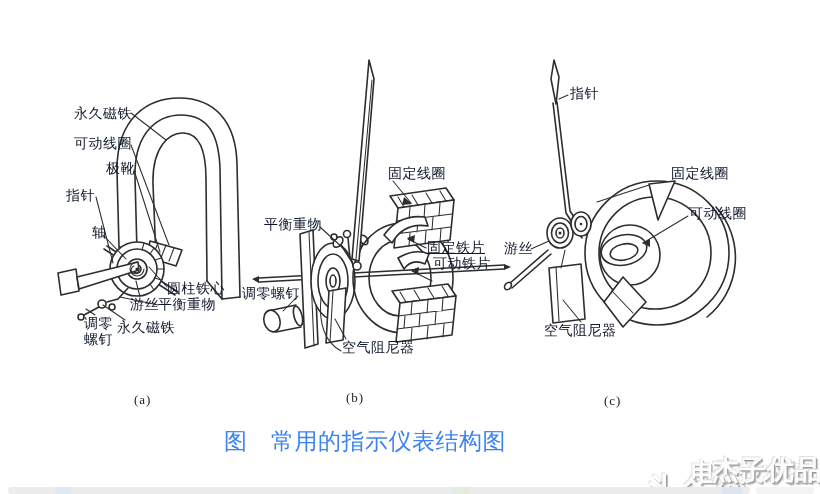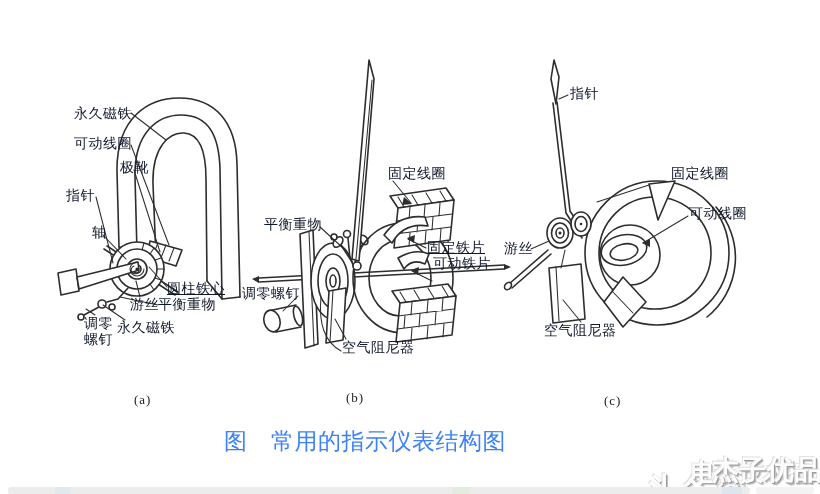--- a/index.html
+++ b/index.html
@@ -164,24 +164,24 @@
       <path class="thin" d="M568,95 L559,99"></path>
       <path class="thin" d="M688,216 L643,243"></path>
       <path class="dot" d="M642,243 L650,239 L650,247 Z"></path>
       <path class="thin" d="M531,249 L549,241"></path>
       <path class="thin" d="M581,322 L563,300"></path>
     </g>
   </svg>
 
   <span class="lbl" style="left:74px;top:106px;">永久磁铁</span>
   <span class="lbl" style="left:74px;top:136px;">可动线圈</span>
-  <span class="lbl" style="left:120px;top:161px;font-family:Liberation Mono, monospace;">极靴</span>
+  <span class="lbl" style="left:106px;top:161px;">极靴</span>
   <span class="lbl" style="left:66px;top:188px;">指针</span>
   <span class="lbl" style="left:92px;top:225px;">轴</span>
-  <span class="lbl" style="left:167px;top:281px;text-decoration:underline;">圆柱铁心</span>
+  <span class="lbl" style="left:167px;top:281px;">圆柱铁心</span>
   <span class="lbl" style="left:130px;top:297px;">游丝</span>
   <span class="lbl" style="left:158px;top:297px;">平衡重物</span>
   <span class="lbl" style="left:117px;top:320px;">永久磁铁</span>
   <span class="lbl" style="left:84px;top:316px;width:30px;white-space:normal;line-height:16px;">调零螺钉</span>
   <span class="tag" style="left:134px;top:392px;">(a)</span>
 
   <span class="lbl" style="left:388px;top:166px;">固定线圈</span>
   <span class="lbl" style="left:264px;top:217px;">平衡重物</span>
   <span class="lbl" style="left:427px;top:240px;text-decoration:underline;">固定铁片</span>
   <span class="lbl" style="left:433px;top:256px;">可动铁片</span>

